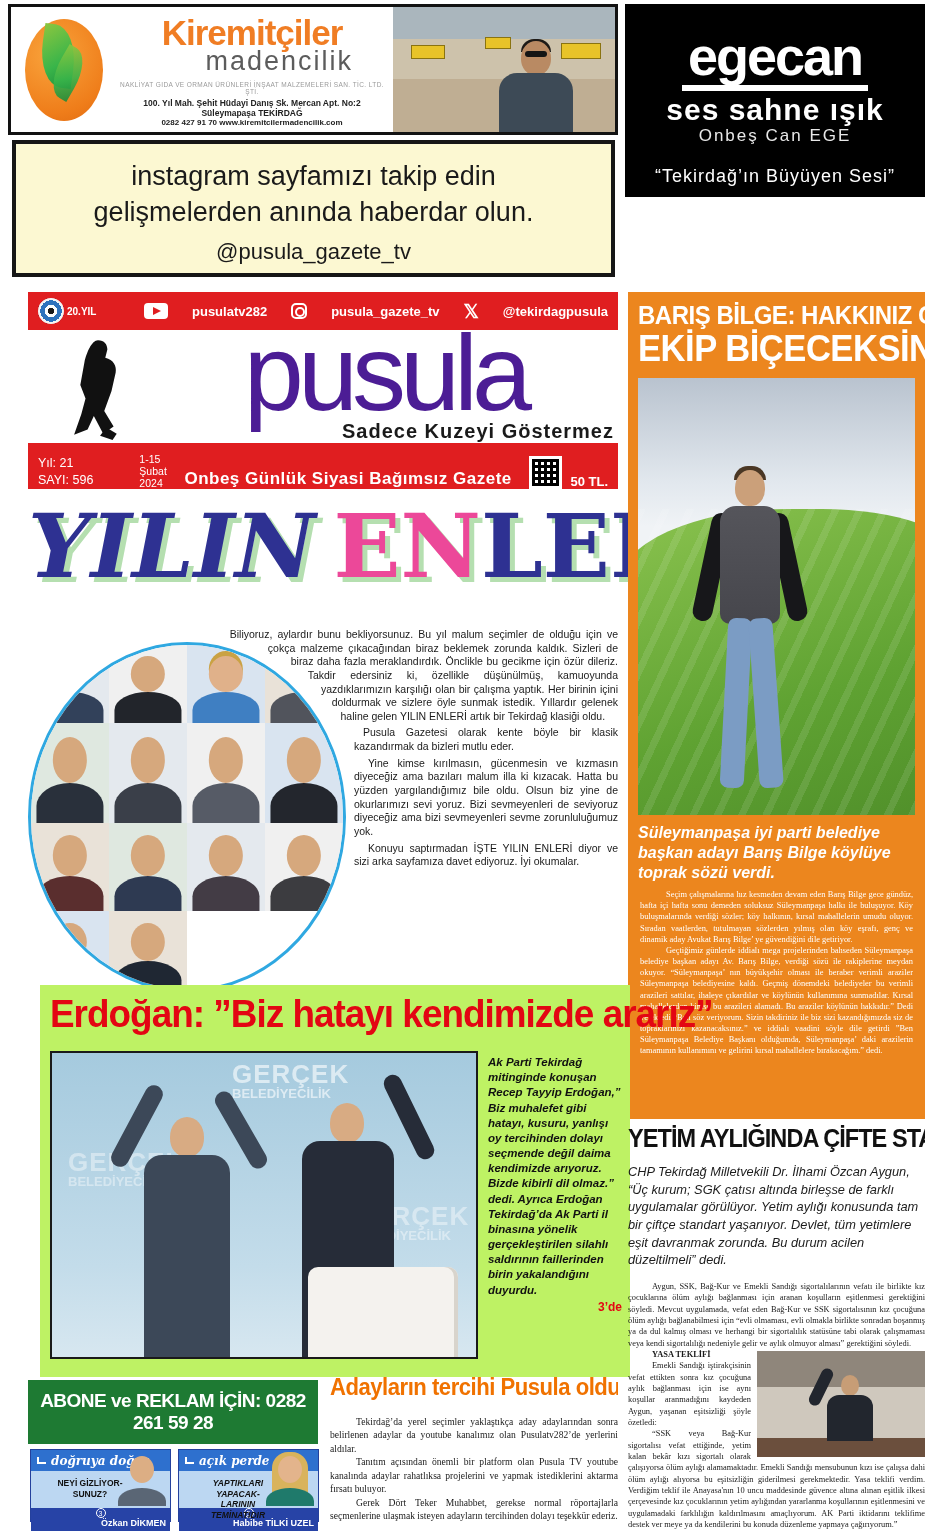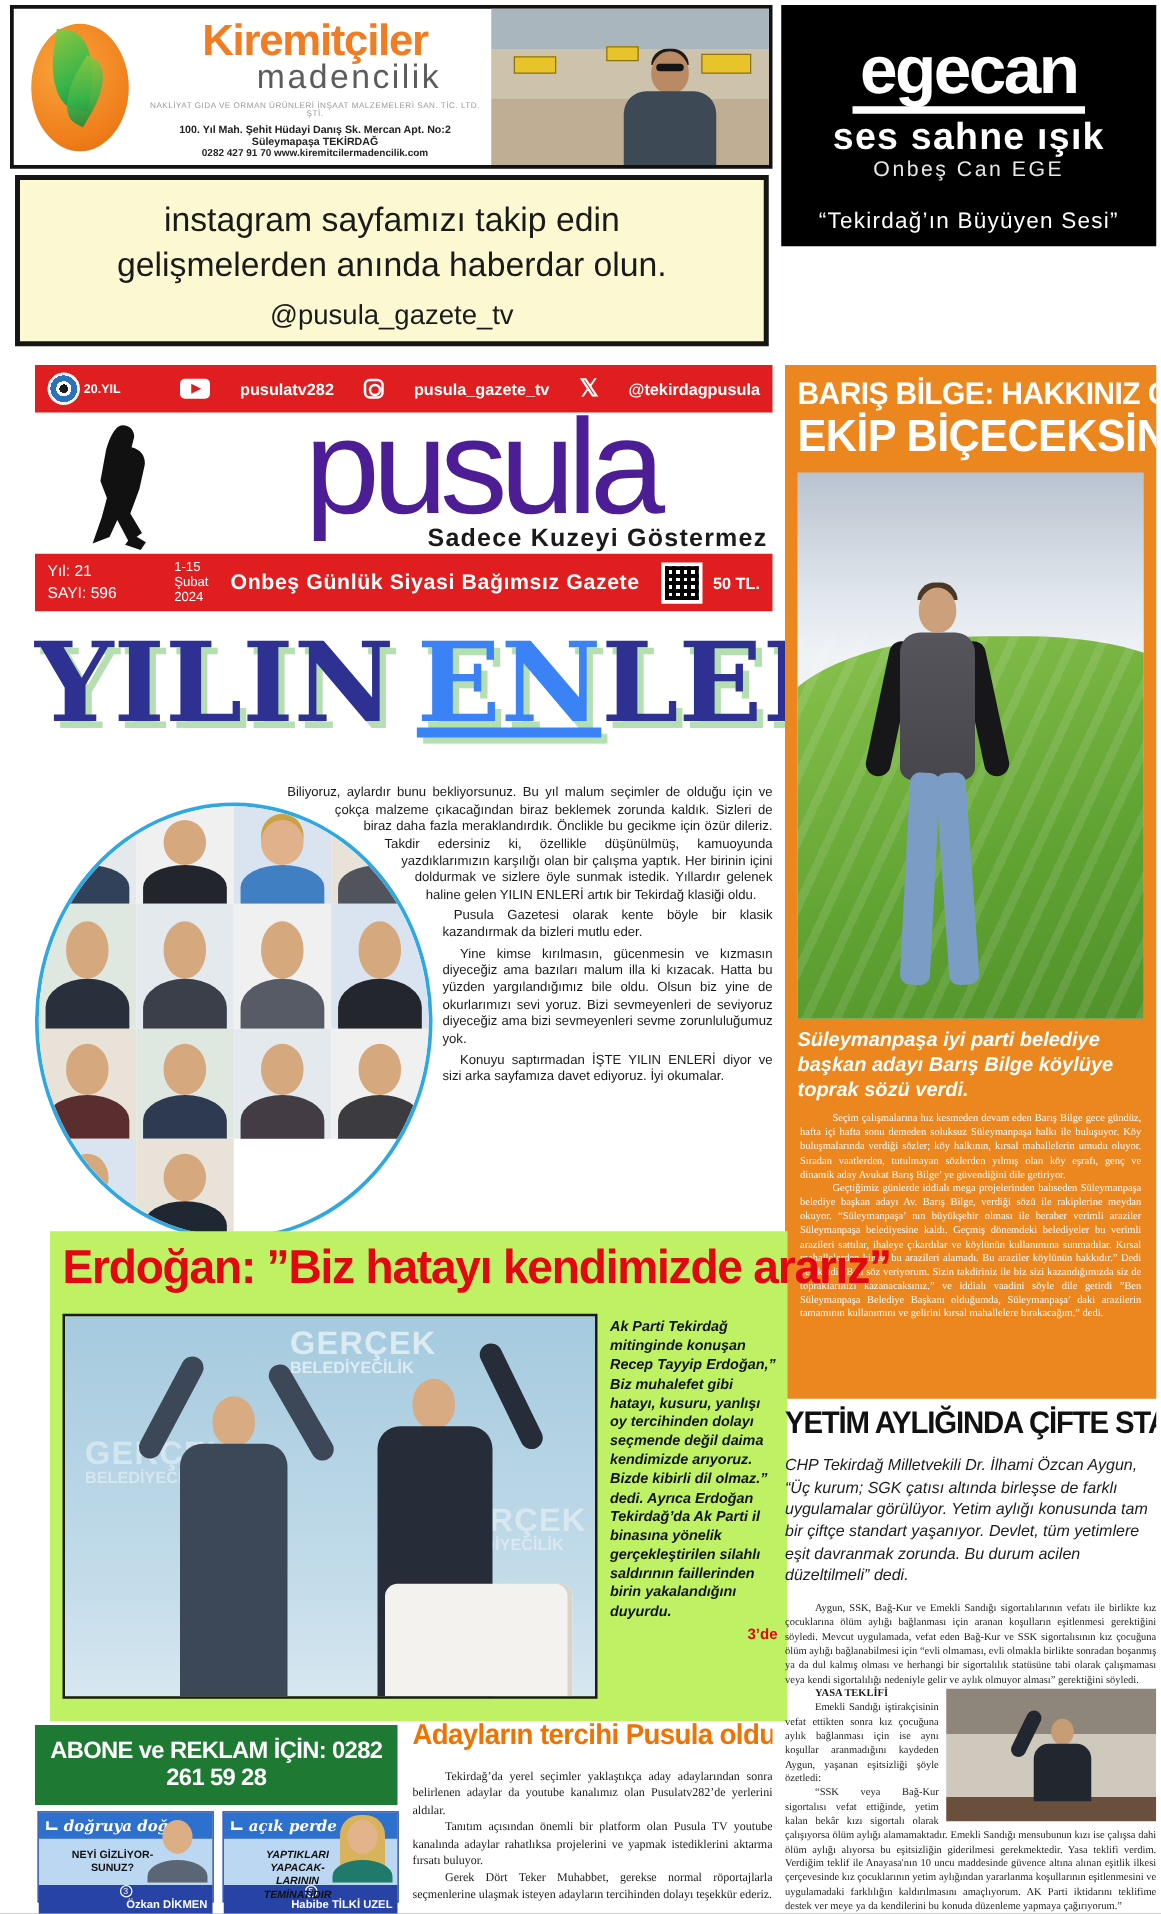--- a/index.html
+++ b/index.html
@@ -63,37 +63,37 @@
   .yt-icon::after{content:"";position:absolute;left:9px;top:4px;border-left:8px solid #E01E20;
     border-top:4px solid transparent;border-bottom:4px solid transparent;}
   .ig-icon{width:16px;height:16px;border:2px solid #fff;border-radius:5px;position:relative;}
   .ig-icon::after{content:"";position:absolute;left:2px;top:2px;width:6px;height:6px;border:2px solid #fff;border-radius:50%;}
   .x-icon{font-size:19px;font-weight:bold;line-height:1;}
   .mast-mid{position:relative;height:113px;}
   .ataturk{position:absolute;left:34px;top:6px;width:72px;height:104px;}
   .pusula-logo{position:absolute;left:132px;top:-14px;width:450px;text-align:center;
     font-size:108px;font-weight:normal;color:#4c1d95;letter-spacing:-6px;line-height:1.05;}
   .mast-tagline{position:absolute;right:4px;bottom:0;font-size:20px;font-weight:bold;color:#1a1a1a;letter-spacing:1px;}
-  .mast-bottom{height:46px;background:#E01E20;color:#fff;display:flex;align-items:center;padding:0 10px;}
+  .mast-bottom{height:46px;background:#E01E20;color:#fff;display:flex;align-items:flex-end;padding:0 10px;}
   .mb-yil{font-size:12.5px;line-height:1.35;}
   .mb-date{font-size:10.5px;line-height:1.15;margin-left:46px;text-align:left;}
   .mb-slogan{flex:1;text-align:center;font-size:17px;font-weight:bold;letter-spacing:.5px;}
   .qr{width:33px;height:33px;background:#fff;padding:3px;margin-right:8px;}
   .qr i{display:block;width:100%;height:100%;
     background:repeating-linear-gradient(0deg,#000 0 3px,transparent 3px 6px),
                repeating-linear-gradient(90deg,#000 0 3px,#fff 3px 6px);}
   .mb-price{font-size:13px;font-weight:bold;}
 
   
   .enleri{position:absolute;left:28px;top:498px;width:590px;text-align:center;
     font-family:"DejaVu Serif",serif;font-weight:bold;font-size:88px;line-height:1.1;
     letter-spacing:0;text-shadow:5px 5px 0 #b5dfb0;}
   .enleri .navy{color:#2E3192;}
-  .enleri .cyan{color:#3b82f6;text-decoration:underline;}
-  .enleri .sp{margin-right:18px;}
+  .enleri .cyan{color:#ec4899;}
+  .enleri .sp{margin-right:18px;font-style:italic;}
 
   
   .main-story{position:absolute;left:28px;top:628px;width:590px;height:352px;
     font-size:10.5px;line-height:1.3;color:#1a1a1a;text-align:justify;}
   .collage{float:left;width:318px;height:350px;margin:14px 8px 0 0;border-radius:50%;
     border:3px solid #2FA8E1;overflow:hidden;background:#fff;
     shape-outside:circle(50% at 50% 50%);display:grid;
     grid-template-columns:repeat(4,1fr);grid-template-rows:78px 100px 88px 84px;}
   .face{position:relative;overflow:hidden;}
   .face::before{content:"";position:absolute;left:50%;top:14%;width:44%;height:46%;

